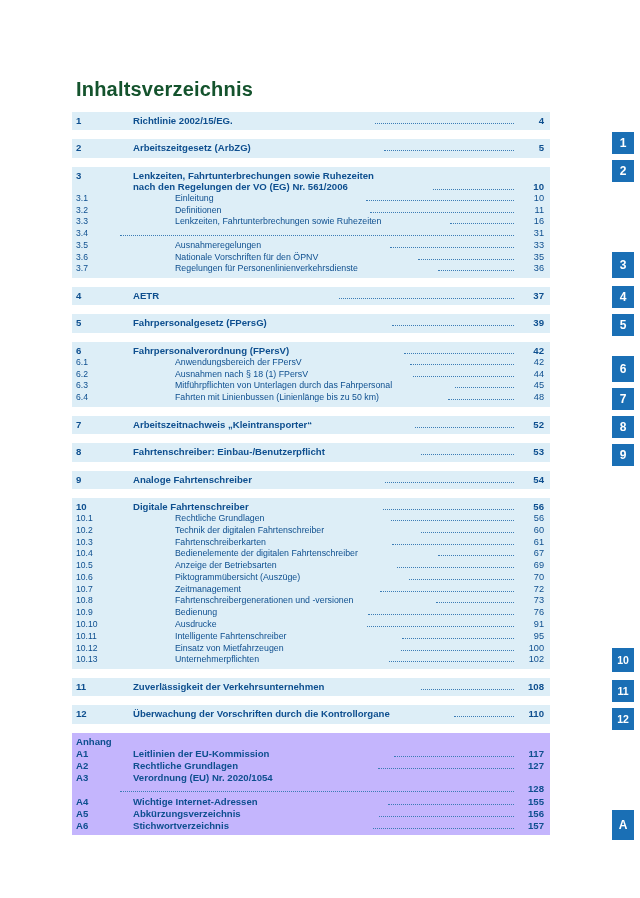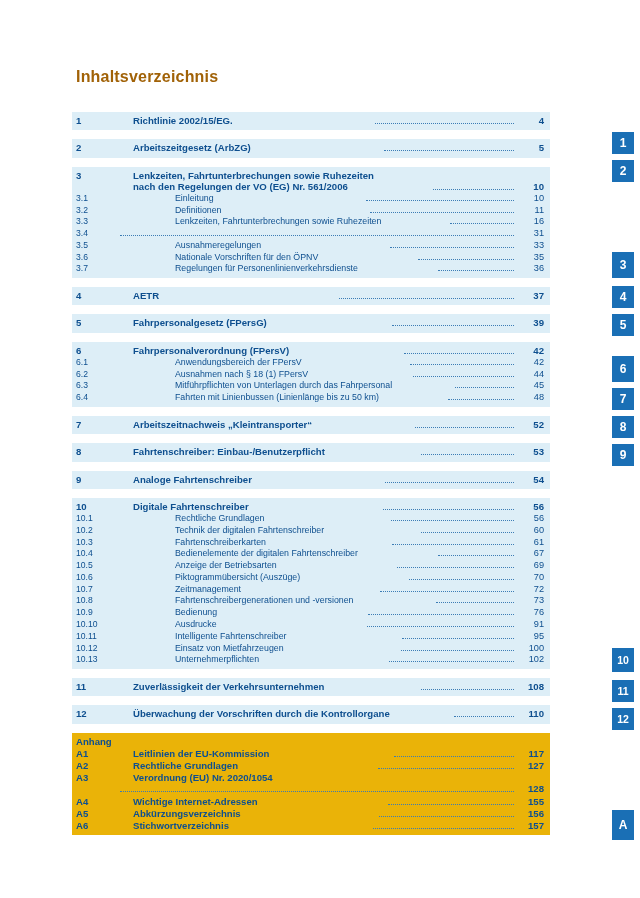--- a/index.html
+++ b/index.html
@@ -11,24 +11,24 @@
     position:relative;
     overflow:hidden;
   }
   .page{
     position:absolute;
     left:0;top:0;
     width:640px;height:898px;
   }
   .title{
     position:absolute;
-    left:76px;top:68px;
-    font-size:16px;
+    left:76px;top:78px;
+    font-size:20px;
     font-weight:bold;
-    color:#a16207;
+    color:#14532d;
     letter-spacing:0.2px;
   }
   .toc{
     position:absolute;
     left:76px;top:112px;
     width:476px;
   }
   .row{
     display:flex;
     align-items:baseline;
@@ -101,21 +101,21 @@
     font-size:12px;
     font-weight:bold;
     text-align:center;
     display:flex;
     align-items:center;
     justify-content:center;
     box-sizing:border-box;
   }
   .tab.small{font-size:10.5px;}
   .anhang-block{
-    background:#eab308;
+    background:#c4b5fd;
   }
 </style>
 </head>
 <body>
 
 <div class="page">
 
   <div class="title">Inhaltsverzeichnis</div>
 
   <div class="toc">

